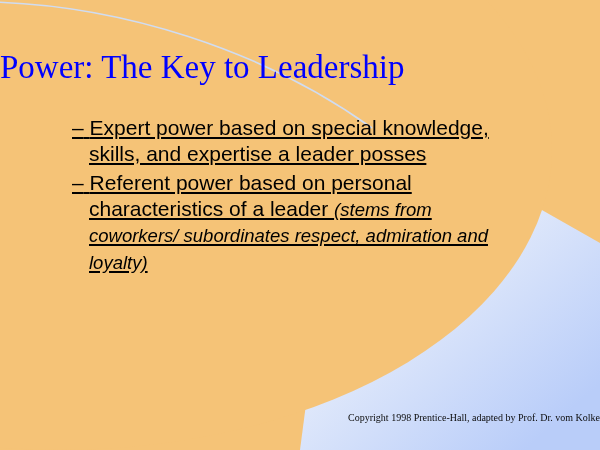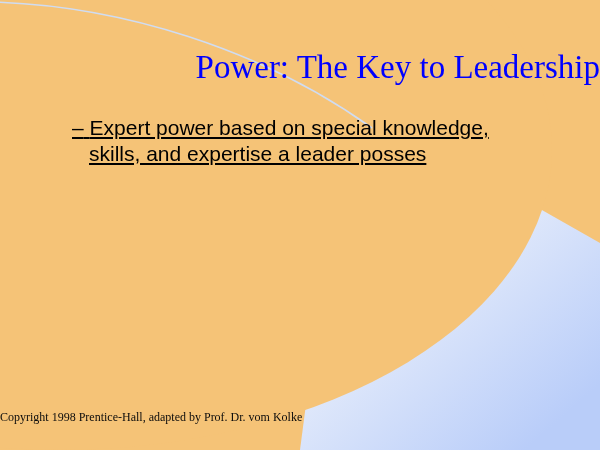--- a/index.html
+++ b/index.html
@@ -36,21 +36,21 @@
     width: 600px;
     height: 450px;
     z-index: 2;
   }
 
   #title {
     position: absolute;
     left: 0;
     top: 48px;
     width: 600px;
-    text-align: right;
+    text-align: left;
     font-family: "Liberation Serif", serif;
     font-size: 33px;
     line-height: 38px;
     color: #0000ff;
     letter-spacing: 0px;
     white-space: nowrap;
   }
 
   #body-block {
     position: absolute;
@@ -81,23 +81,23 @@
 
   #bullet-2 {
     width: 400px;
   }
 
   #footer {
     position: absolute;
     left: 0;
     top: 411px;
     width: 600px;
-    text-align: left;
+    text-align: right;
     font-family: "Liberation Serif", serif;
-    font-size: 12px;
+    font-size: 10px;
     line-height: 13px;
     color: #0c0c0c;
     white-space: nowrap;
   }
 </style>
 </head>
 <body>
 
 <div id="slide">
 
@@ -135,19 +135,24 @@
 
     <div id="title">Power: The Key to Leadership</div>
 
     <div id="body-block">
 
       <div class="bullet" id="bullet-1">
         <span class="dash">–</span>
         <span>Expert power based on special knowledge, skills, and expertise a leader posses</span>
       </div>
 
+      <div class="bullet" id="bullet-2">
+        <span class="dash">–</span>
+        <span>Referent power based on personal characteristics of a leader </span>
+        <span class="paren-italic">(stems from coworkers/ subordinates respect, admiration and loyalty)</span>
+      </div>
 
     </div>
 
     <div id="footer">Copyright 1998 Prentice-Hall, adapted by Prof. Dr. vom Kolke</div>
 
   </div>
 </div>
 
 </body></html>

